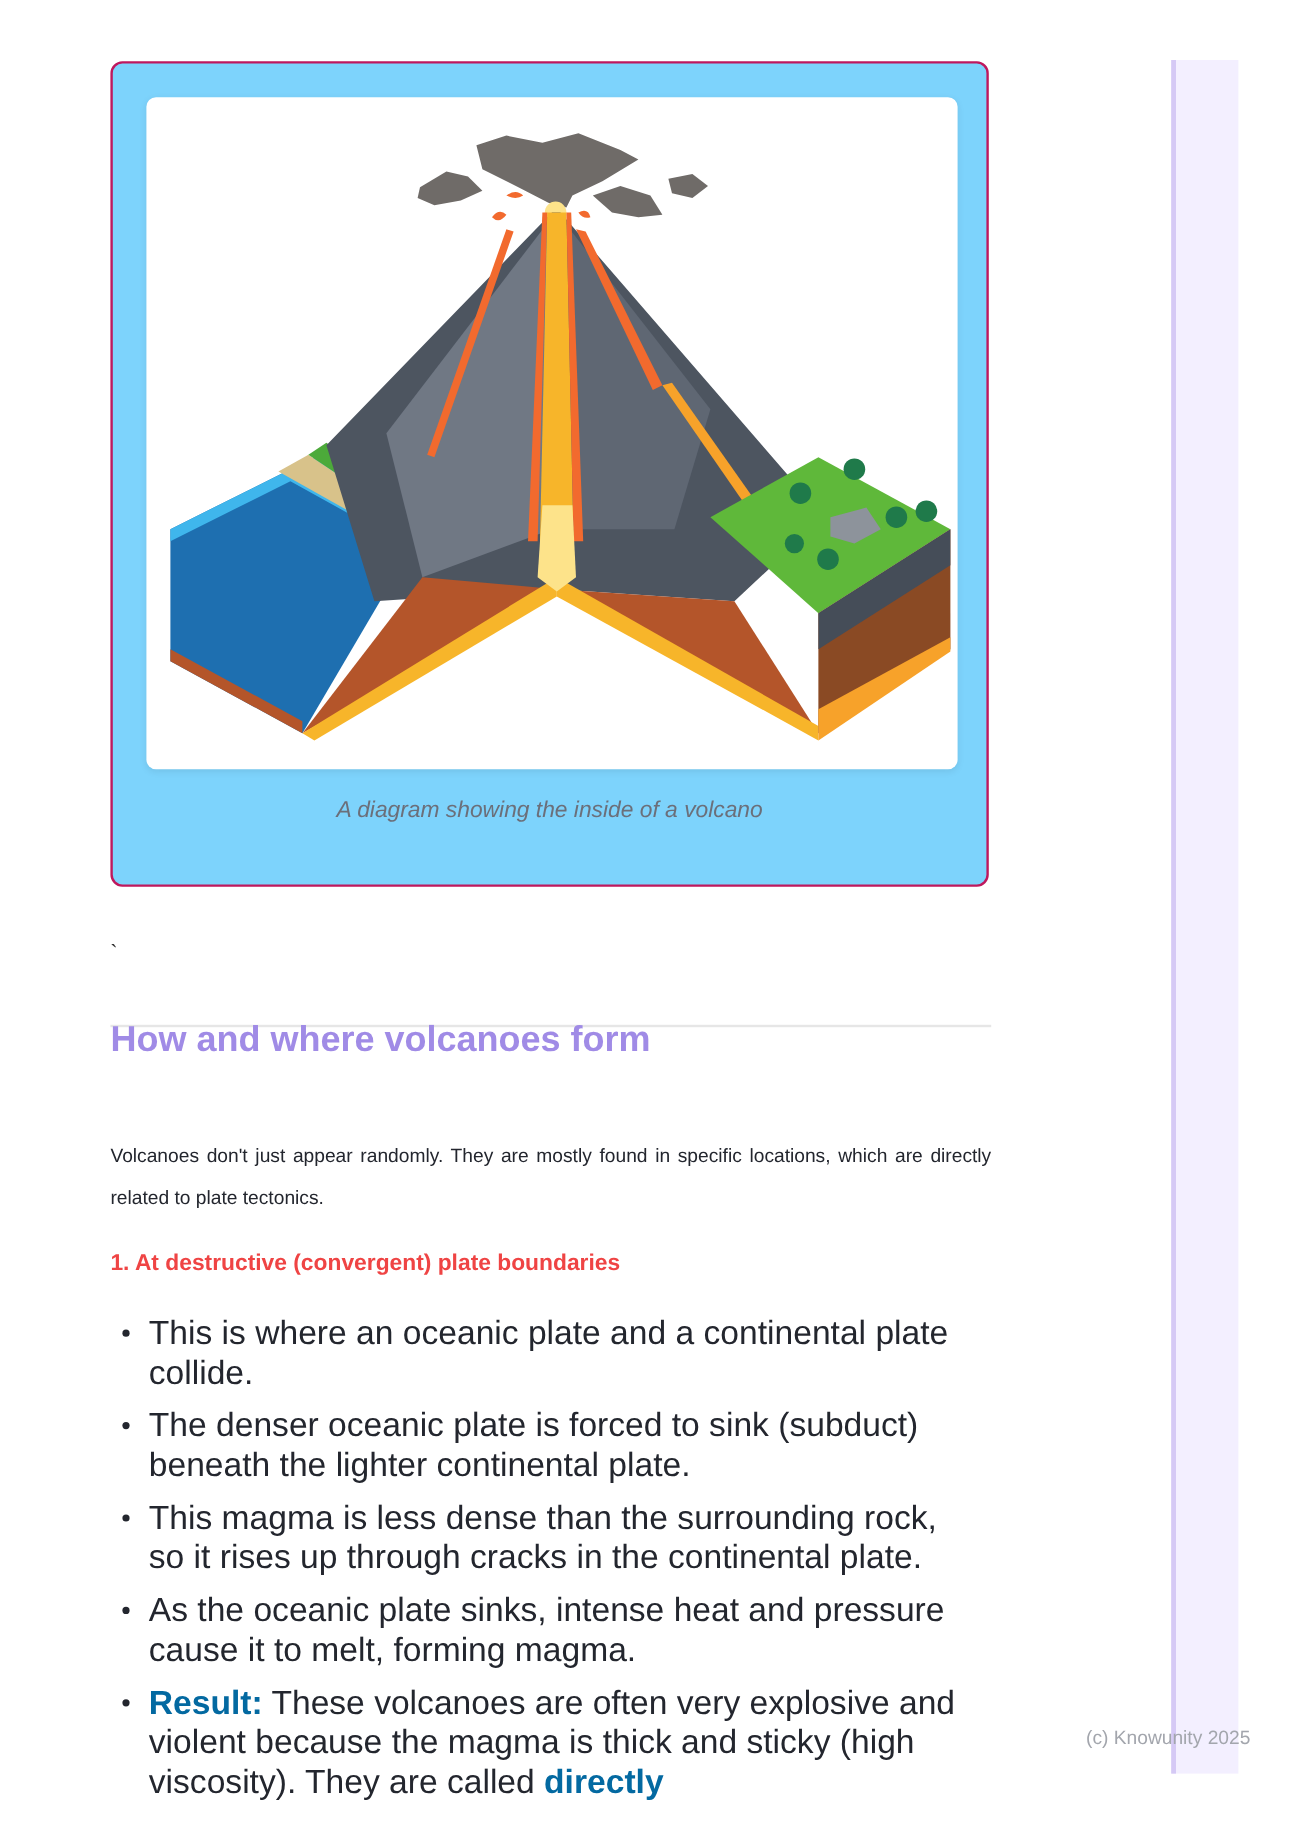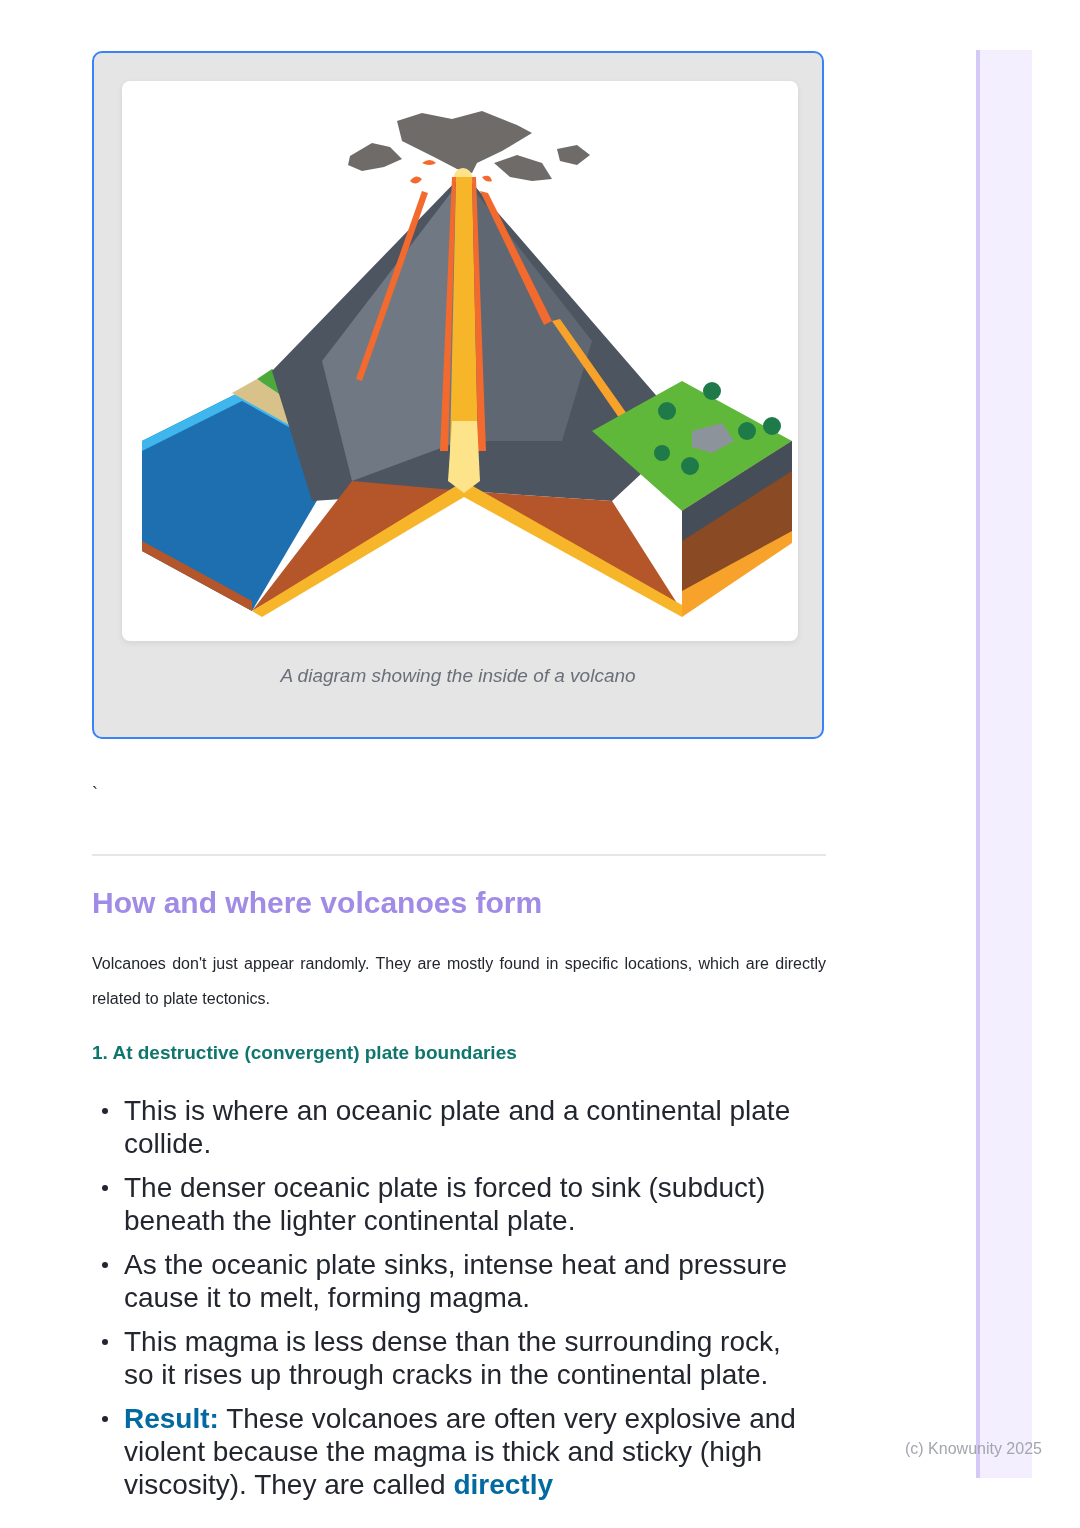--- a/index.html
+++ b/index.html
@@ -3,21 +3,21 @@
   <meta charset="utf-8">
   <style>
     html, body { margin: 0; padding: 0; background: #ffffff; }
     body {
       width: 1080px; height: 1528px; position: relative; overflow: hidden;
       font-family: "Liberation Sans", "DejaVu Sans", sans-serif;
       color: #1f2430;
     }
     .figure-card {
       position: absolute; left: 92px; top: 51px; width: 732px; height: 688px;
-      background: #e5e5e5; border: 2px solid #3b82f6; border-radius: 10px;
+      background: #7dd3fc; border: 2px solid #be185d; border-radius: 10px;
       box-sizing: border-box;
     }
     .image-frame {
       position: absolute; left: 28px; top: 28px; width: 676px; height: 560px;
       background: #ffffff; border-radius: 8px;
       box-shadow: 0 2px 6px rgba(0,0,0,0.08);
       overflow: hidden;
     }
     .image-frame svg { display: block; width: 100%; height: 100%; }
     .caption {
@@ -25,30 +25,30 @@
       font-style: italic; font-size: 19px; color: #6b6f7a;
     }
     .backtick {
       position: absolute; left: 92px; top: 784px; font-size: 18px; color: #333;
     }
     .divider {
       position: absolute; left: 92px; top: 854px; width: 734px; height: 2px;
       background: #e6e6e6;
     }
     .section-title {
-      position: absolute; left: 92px; top: 886px; margin: 0;
+      position: absolute; left: 92px; top: 850px; margin: 0;
       font-size: 30px; font-weight: bold; color: #a08be6;
     }
     .intro {
       position: absolute; left: 92px; top: 946px; width: 734px; margin: 0;
       font-size: 16px; line-height: 35px; text-align: justify; color: #23262e;
     }
     .sub-heading {
       position: absolute; left: 92px; top: 1042px; margin: 0;
-      font-size: 19px; font-weight: bold; color: #0f766e;
+      font-size: 19px; font-weight: bold; color: #ef4444;
     }
     .bullets {
       position: absolute; left: 92px; top: 1094px; width: 720px; margin: 0;
       padding: 0 0 0 32px; box-sizing: border-box; list-style: none;
     }
     .bullets li {
       position: relative; font-size: 28px; line-height: 33px; color: #23262e;
       margin-bottom: 11px;
     }
     .bullets li::before {
@@ -135,20 +135,20 @@
 
 <h2 class="section-title">How and where volcanoes form</h2>
 
 <p class="intro">Volcanoes don't just appear randomly. They are mostly found in specific locations, which are directly related to plate tectonics.</p>
 
 <h3 class="sub-heading">1. At destructive (convergent) plate boundaries</h3>
 
 <ul class="bullets">
   <li>This is where an oceanic plate and a continental plate collide.</li>
   <li>The denser oceanic plate is forced to sink (subduct) beneath the lighter continental plate.</li>
+  <li>This magma is less dense than the surrounding rock, so it rises up through cracks in the continental plate.</li>
   <li>As the oceanic plate sinks, intense heat and pressure cause it to melt, forming magma.</li>
-  <li>This magma is less dense than the surrounding rock, so it rises up through cracks in the continental plate.</li>
   <li><b>Result:</b><span> These volcanoes are often very explosive and violent because the magma is thick and sticky (high viscosity). They are called </span><b>directly</b></li>
 </ul>
 
 <div class="side-strip"></div>
 
 <div class="footer-note">(c) Knowunity 2025</div>
 
 </body></html>

